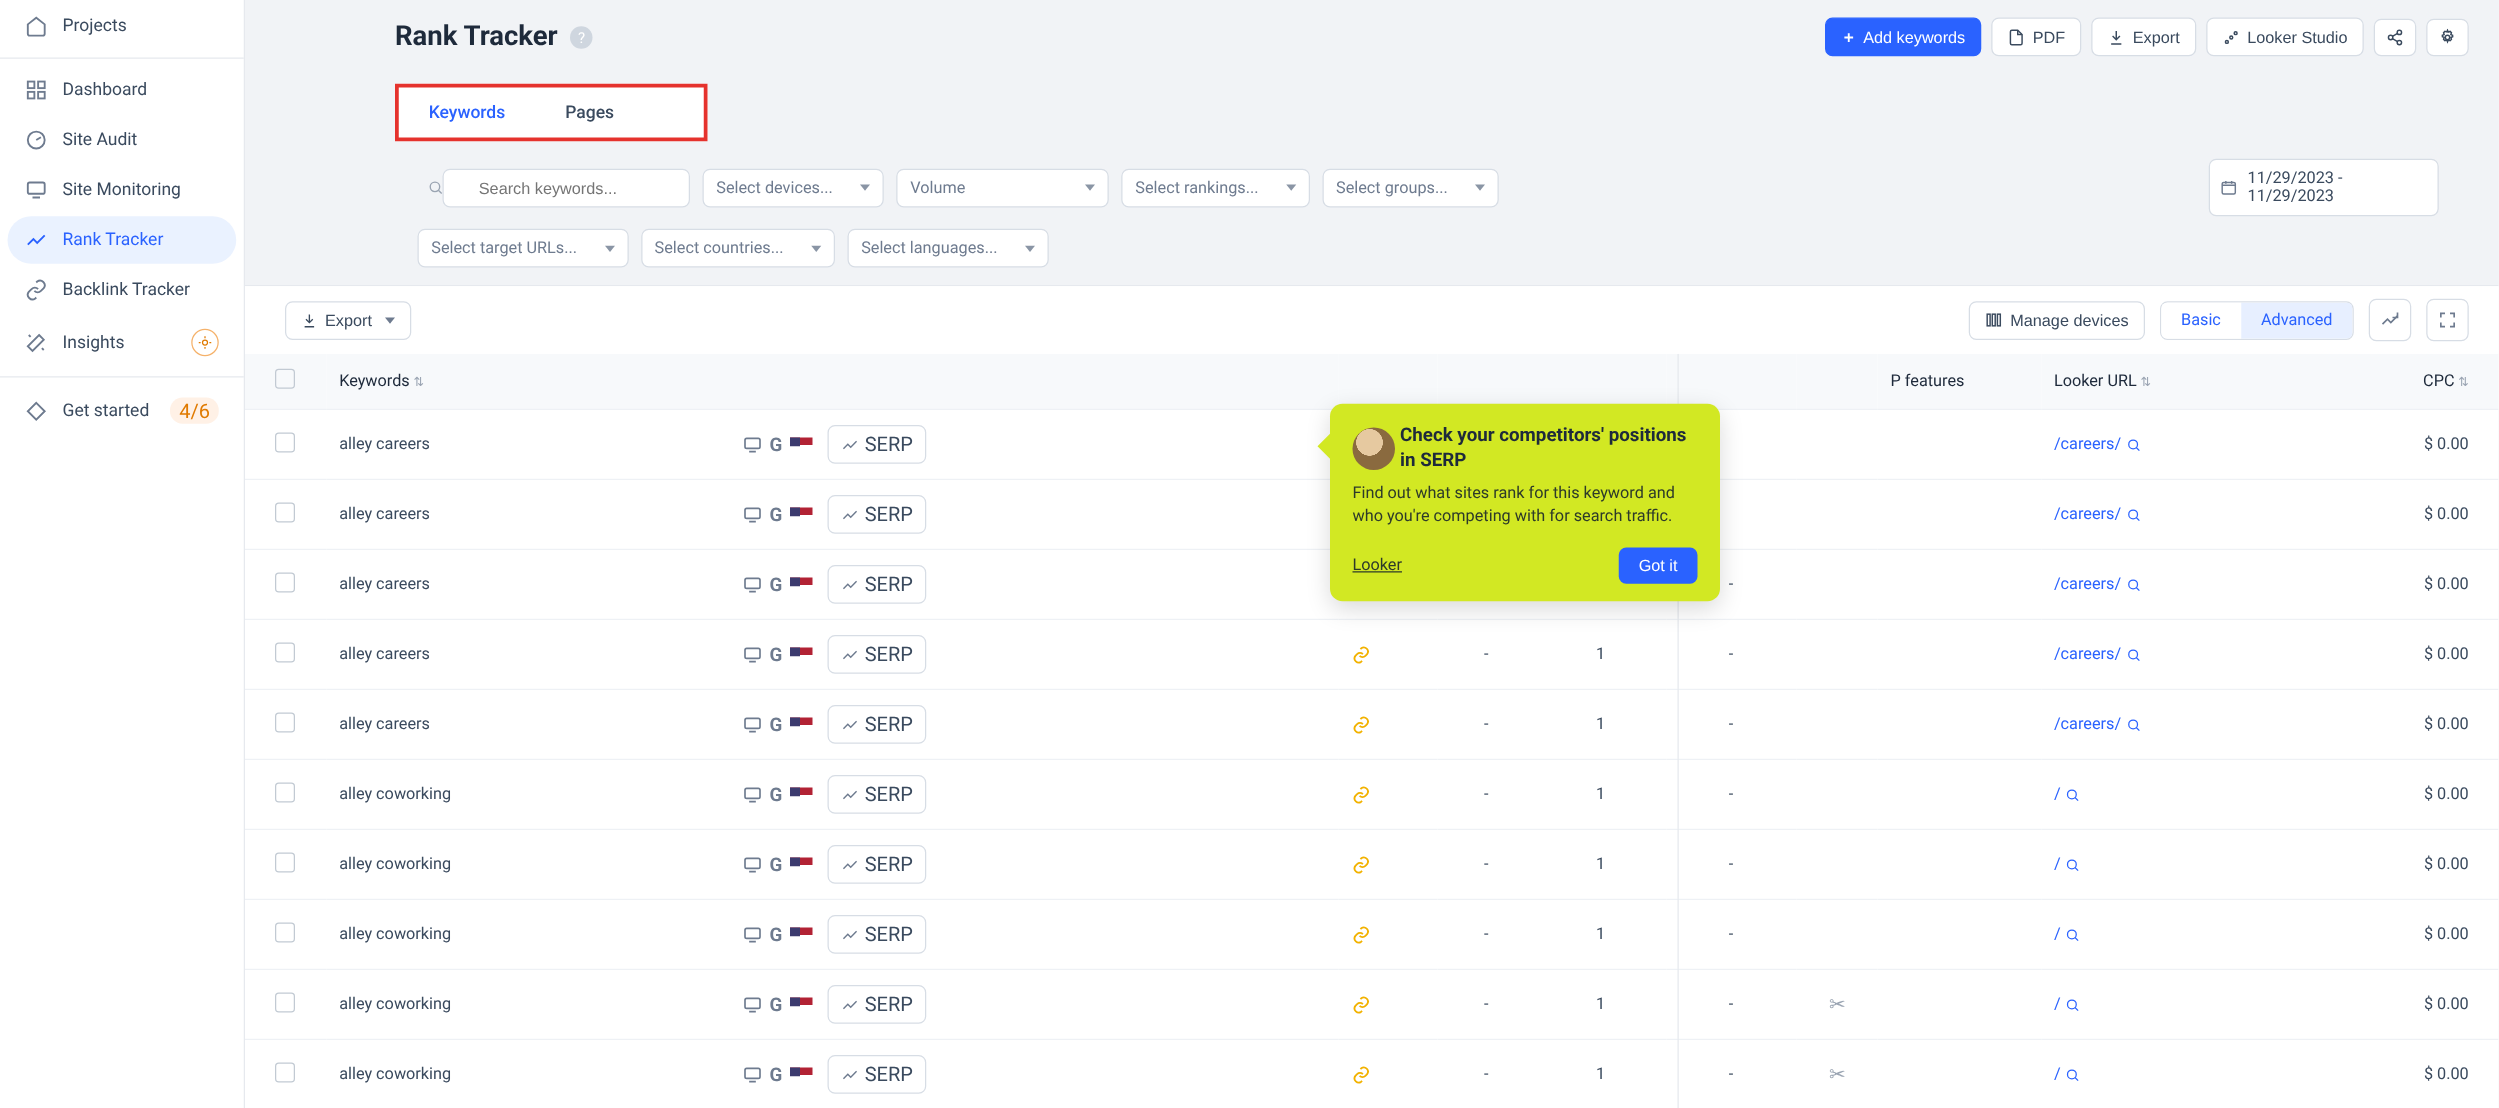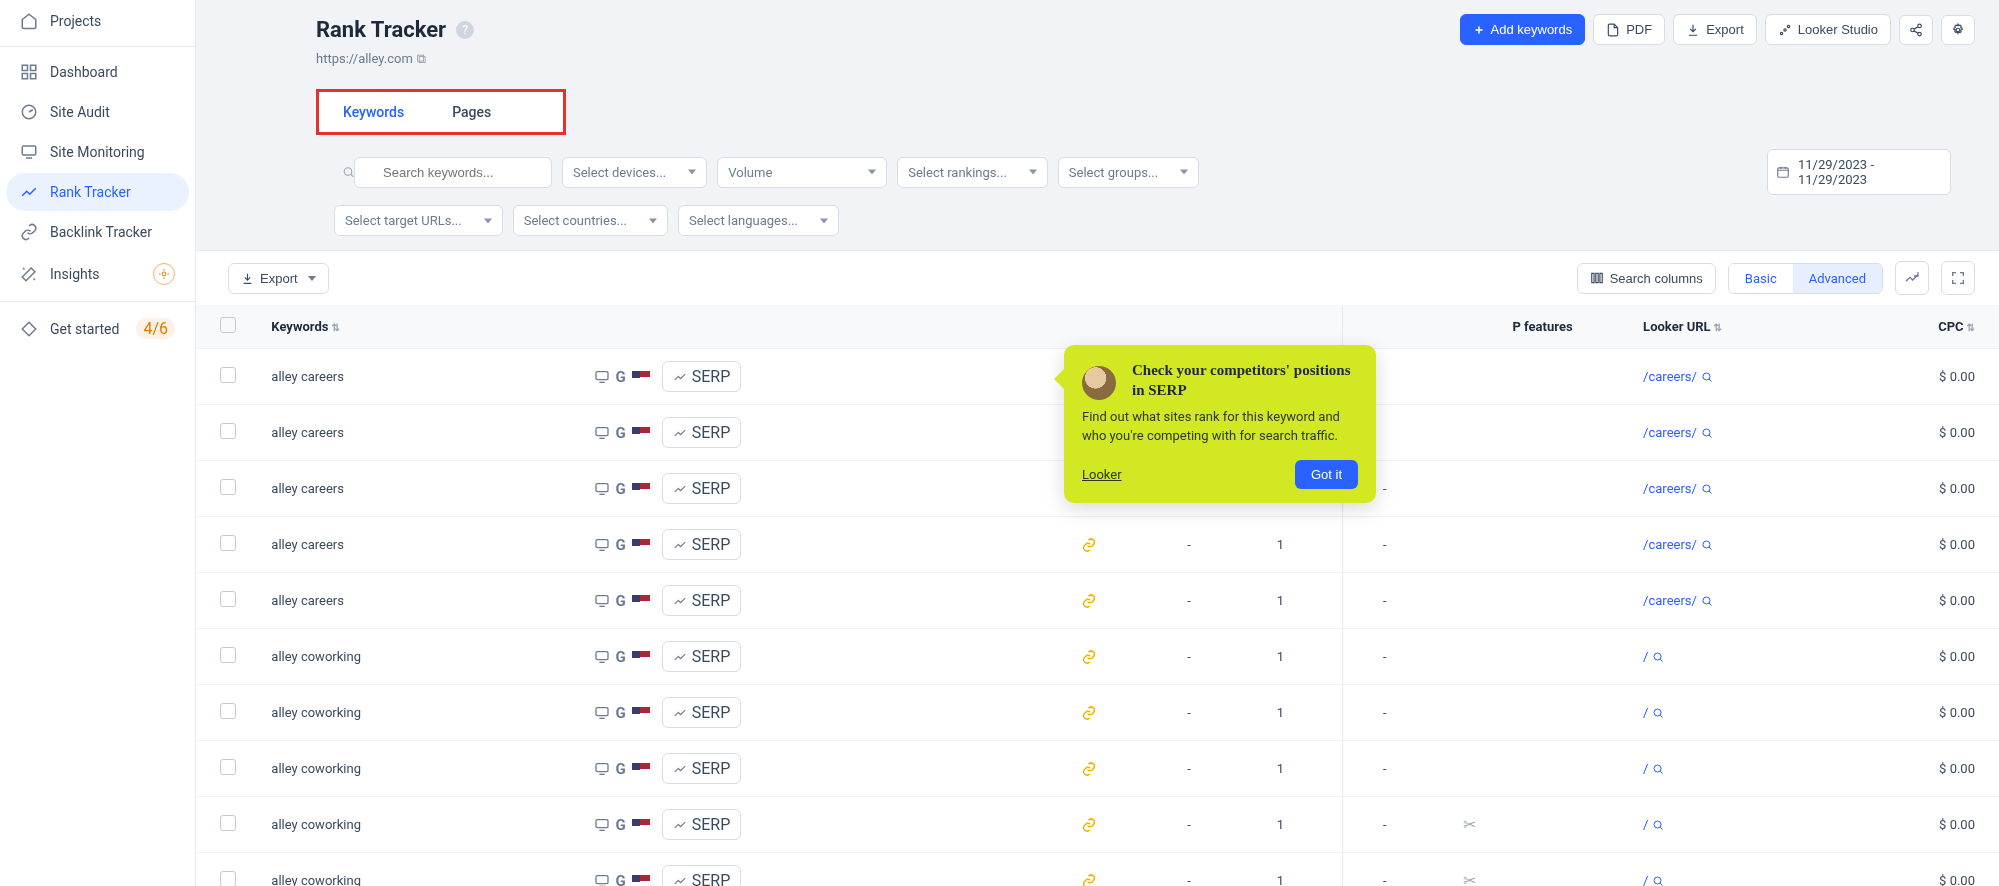--- a/index.html
+++ b/index.html
@@ -53,21 +53,21 @@
 .btn-caret::after { content: ""; margin-left: 4px; display:inline-block; width:0;height:0;border-left:4px solid transparent;border-right:4px solid transparent;border-top:5px solid #6e7b8f;}
 
 .seg { display:inline-flex; border:1px solid #d7dde5; border-radius:6px; overflow:hidden; }
 .seg-btn { padding: 7px 16px; font-size:13px; background:#fff; color:#2a62ff; cursor:pointer; }
 .seg-btn.selected { background:#e7efff; }
 .tool-icon { width:34px; height:34px; border:1px solid #d7dde5; border-radius:6px; display:flex;align-items:center;justify-content:center; color:#6e7b8f; cursor:pointer;}
 
 .table { width: 100%; border-collapse: collapse; }
 .thead { background: #f7f9fb; }
 .th, .td { padding: 12px 10px; font-size: 13px; color:#3a4a5e; border-bottom: 1px solid #eef1f5; text-align:left; white-space:nowrap;}
-.th { color:#1e2a3b; font-weight:700; }
+.th { color:#1e2a3b; font-weight:400; }
 .th .sort { color:#9aa4b2; font-size:10px; margin-left:3px;}
 .col-check { width:48px; padding-left:24px;}
 .checkbox { width:16px; height:16px; border:1.5px solid #c2cad3; border-radius:3px; display:inline-block; cursor:pointer;}
 .kw-cell { width: 470px; display:flex; align-items:center; gap:12px; }
 .kw-name { flex:1; }
 .kw-icons { display:flex; align-items:center; gap:6px; color:#6e7b8f; font-size:15px;}
 .flag-us { width:18px; height:12px; background: linear-gradient(#b22234,#b22234 50%, #fff 50%); position:relative; display:inline-block;}
 .flag-us::before{content:"";position:absolute;left:0;top:0;width:8px;height:7px;background:#3c3b6e;}
 .serp-btn { border:1px solid #d7dde5; border-radius:6px; padding:5px 10px; font-size:16px; color:#3a4a5e; display:inline-flex; gap:5px; align-items:center; cursor:pointer;}
 .serp-btn .wave{ color:#6e7b8f;}
@@ -78,21 +78,21 @@
 .ranked-link .mag { color:#2a62ff; font-size:12px;}
 
 
 .table-scroll { position: relative; overflow-x:auto; }
 .vline { position:absolute; top:0; bottom:0; left: 1146px; border-left:1px solid #e6e9ee; pointer-events:none;}
 .scissors { color:#9aa4b2; font-size:16px;}
 
 
 .popup { position:absolute; top: 40px; left: 868px; width: 312px; background:#d2e823; border-radius:10px; padding:16px 18px 14px 18px; z-index:20; box-shadow:0 6px 20px rgba(0,0,0,.15);}
 .popup::before { content:""; position:absolute; left:-10px; top:24px; width:0;height:0;border-top:10px solid transparent;border-bottom:10px solid transparent;border-right:10px solid #d2e823;}
-.popup-head { display:flex; gap:16px; align-items:flex-end;font-family:Liberation Serif, serif;}
+.popup-head { display:flex; gap:4px; align-items:center;}
 .avatar { width:34px;height:34px;border-radius:50%; background: radial-gradient(circle at 40% 35%, #e6c9a0 35%, #8a6a3f 36%); flex-shrink:0;}
 .popup-title { font-weight:700; font-size:15px; color:#1e2a3b; line-height:1.3;}
 .popup-body { margin-top:8px; font-size:13px; color:#2d3a2a; line-height:1.45;}
 .popup-actions { display:flex; justify-content:space-between; align-items:center; margin-top:14px;}
 .popup-close { color:#2d3a2a; text-decoration: underline; font-size:13px; cursor:pointer;}
 .popup-gotit { background:#2a62ff; color:#fff; border:none; border-radius:6px; padding:7px 16px; font-size:13px; cursor:pointer;}
 
 svg { display:block; }
 </style>
 </head>
@@ -226,23 +226,20 @@
           </button>
           <button class="btn icon-only">
             <svg width="14" height="14" viewBox="0 0 24 24" fill="none" stroke="currentColor" stroke-width="2">
                 <circle cx="12" cy="12" r="3"></circle>
                 <path d="M19.4 15a7.97 7.97 0 0 0 0-6l2.1-1.2-2-3.4-2.3.9a8 8 0 0 0-5.2-3L11.5 0h-4l-.5 2.3a8 8 0 0 0-5.2 3l-2.3-.9-2 3.4L-.4 9a7.97 7.97 0 0 0 0 6" opacity="0"></path>
                 <path d="M12 2l1 2.5 2.6-.8 1.8 1.8-.8 2.6L19 9l.1 2-2.5 1 .8 2.6-1.8 1.8-2.6-.8L12 18l-1-2.5-2.6.8-1.8-1.8.8-2.6L5 11l-.1-2 2.5-1-.8-2.6 1.8-1.8 2.6.8z" fill="none"></path>
               </svg>
           </button>
         </div>
       </div>
-      <div class="site-url">
-        <a>https://alley.com</a><span class="ext">⧉</span>
-      </div>
 
       <div class="tabs-wrap">
         <div class="tab active">Keywords</div>
         <div class="tab">Pages</div>
       </div>
 
       <div class="filter-bar">
         <div class="search-box">
           <span class="s-icon">
               <svg width="13" height="13" viewBox="0 0 24 24" fill="none" stroke="currentColor" stroke-width="2">
@@ -281,21 +278,21 @@
             </svg>
           <span>Export</span>
         </button>
         <div class="spacer"></div>
         <button class="btn">
           <svg width="14" height="14" viewBox="0 0 24 24" fill="none" stroke="currentColor" stroke-width="2">
               <rect x="3" y="4" width="4" height="16"></rect>
               <rect x="10" y="4" width="4" height="16"></rect>
               <rect x="17" y="4" width="4" height="16"></rect>
             </svg>
-          <span>Search columns</span>
+          <span>Manage devices</span>
         </button>
         <div class="seg">
           <div class="seg-btn">Basic</div>
           <div class="seg-btn selected">Advanced</div>
         </div>
         <div class="tool-icon">
             <svg width="16" height="16" viewBox="0 0 24 24" fill="none" stroke="currentColor" stroke-width="2">
               <path d="M3 17l6-6 4 4 8-8"></path>
               <path d="M21 3v6h-6"></path>
             </svg>

